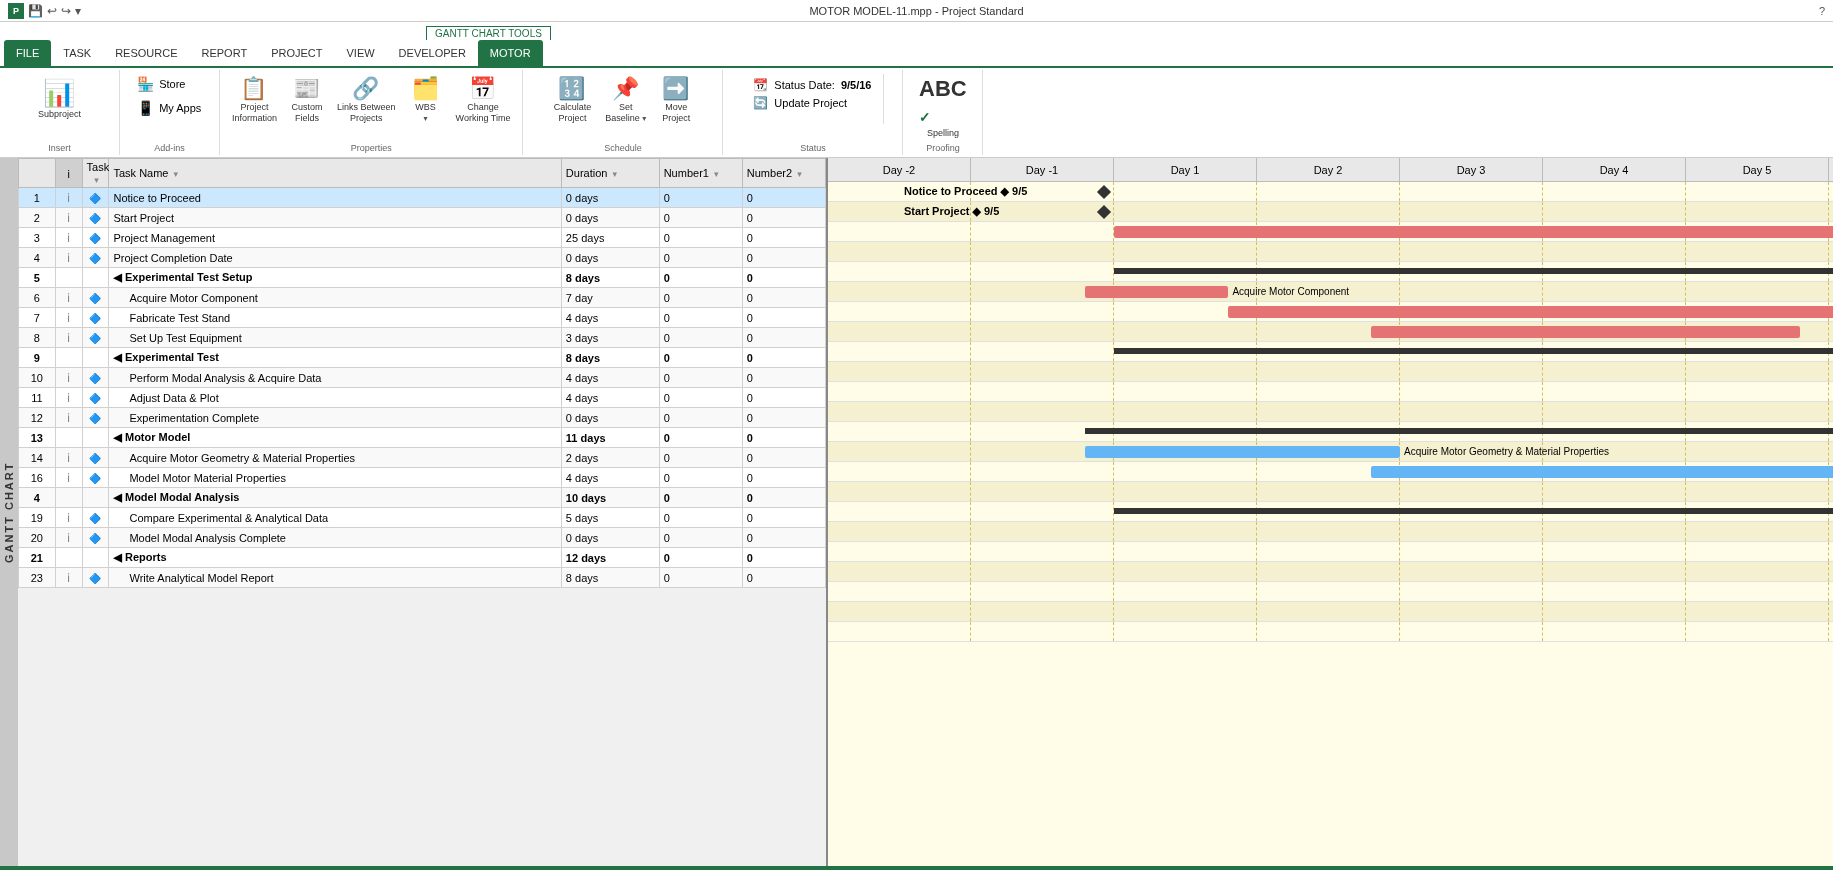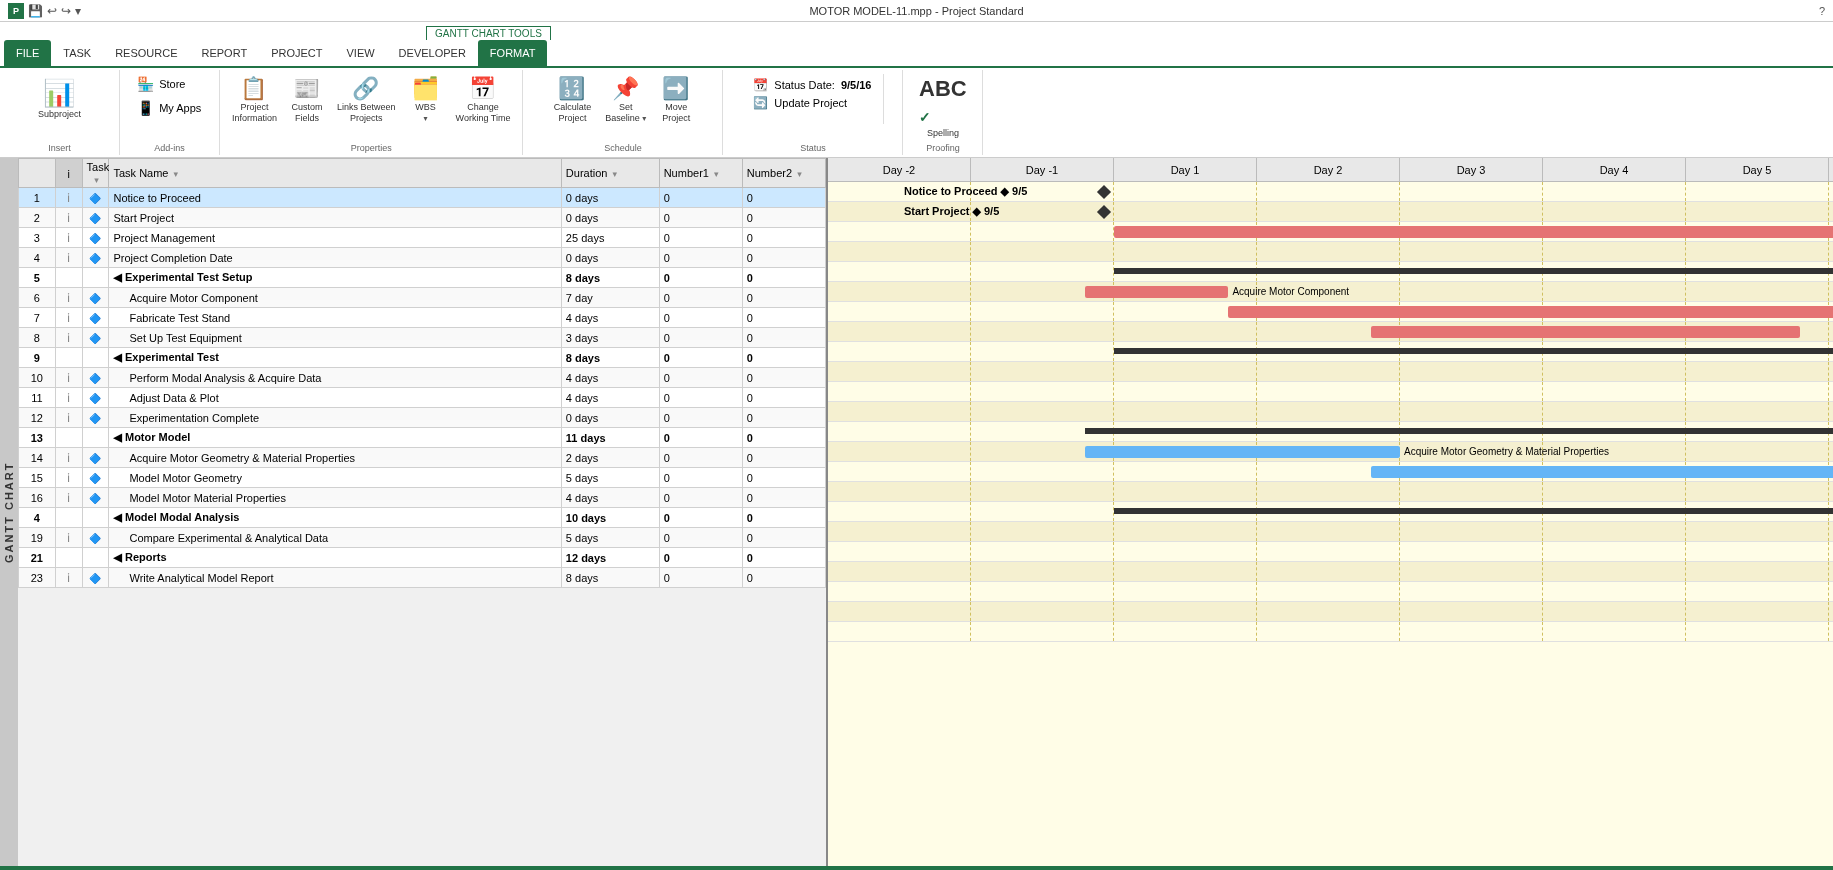--- a/index.html
+++ b/index.html
@@ -270,21 +270,21 @@
     <div style="margin-left: 422px; border: 1px solid #217346; border-bottom: none; padding: 1px 8px; font-size: 10px; color: #217346; background: #fff;">GANTT CHART TOOLS</div>
   </div>
   <div class="ribbon-tabs">
     <div class="ribbon-tab" style="background:#217346; color:white;">FILE</div>
     <div class="ribbon-tab">TASK</div>
     <div class="ribbon-tab">RESOURCE</div>
     <div class="ribbon-tab">REPORT</div>
     <div class="ribbon-tab">PROJECT</div>
     <div class="ribbon-tab">VIEW</div>
     <div class="ribbon-tab">DEVELOPER</div>
-    <div class="ribbon-tab" style="background:#217346; color:white;">FORMAT</div>
+    <div class="ribbon-tab" style="background:#217346; color:white;">MOTOR</div>
   </div>
 </div>
 
 <div class="ribbon-area">
 
   <div class="ribbon-group" style="min-width: 120px;">
     <div class="ribbon-group-content">
       <div class="subproject-btn">
         <div style="font-size: 26px; color: #217346;">📊</div>
         <div class="label">Subproject</div>
@@ -543,29 +543,20 @@
           <tr>
             <td class="col-id">14</td>
             <td style="text-align: center;"><span style="font-size:12px; color:#888;">ℹ</span></td>
             <td style="text-align: center;"><span style="font-size:10px; color:#1565C0;">🔷</span></td>
             <td style="padding-left: 20px;">Acquire Motor Geometry &amp; Material Properties</td>
             <td>2 days</td>
             <td>0</td>
             <td>0</td>
           </tr>
           <tr>
-            <td class="col-id">15</td>
-            <td style="text-align: center;"><span style="font-size:12px; color:#888;">ℹ</span></td>
-            <td style="text-align: center;"><span style="font-size:10px; color:#1565C0;">🔷</span></td>
-            <td style="padding-left: 20px;">Model Motor Geometry</td>
-            <td>5 days</td>
-            <td>0</td>
-            <td>0</td>
-          </tr>
-          <tr>
             <td class="col-id">16</td>
             <td style="text-align: center;"><span style="font-size:12px; color:#888;">ℹ</span></td>
             <td style="text-align: center;"><span style="font-size:10px; color:#1565C0;">🔷</span></td>
             <td style="padding-left: 20px;">Model Motor Material Properties</td>
             <td>4 days</td>
             <td>0</td>
             <td>0</td>
           </tr>
           <tr class="summary">
             <td class="col-id">4</td>
@@ -575,20 +566,29 @@
             <td style="font-weight: bold;">10 days</td>
             <td style="font-weight: bold;">0</td>
             <td style="font-weight: bold;">0</td>
           </tr>
           <tr>
             <td class="col-id">19</td>
             <td style="text-align: center;"><span style="font-size:12px; color:#888;">ℹ</span></td>
             <td style="text-align: center;"><span style="font-size:10px; color:#1565C0;">🔷</span></td>
             <td style="padding-left: 20px;">Compare Experimental &amp; Analytical Data</td>
             <td>5 days</td>
+            <td>0</td>
+            <td>0</td>
+          </tr>
+          <tr>
+            <td class="col-id">20</td>
+            <td style="text-align: center;"><span style="font-size:12px; color:#888;">ℹ</span></td>
+            <td style="text-align: center;"><span style="font-size:10px; color:#1565C0;">🔷</span></td>
+            <td style="padding-left: 20px;">Model Modal Analysis Complete</td>
+            <td>0 days</td>
             <td>0</td>
             <td>0</td>
           </tr>
           <tr class="summary">
             <td class="col-id">21</td>
             <td style="text-align: center;"></td>
             <td style="text-align: center;"></td>
             <td style="padding-left: 4px; font-weight: bold;">◀ Reports</td>
             <td style="font-weight: bold;">12 days</td>
             <td style="font-weight: bold;">0</td>

